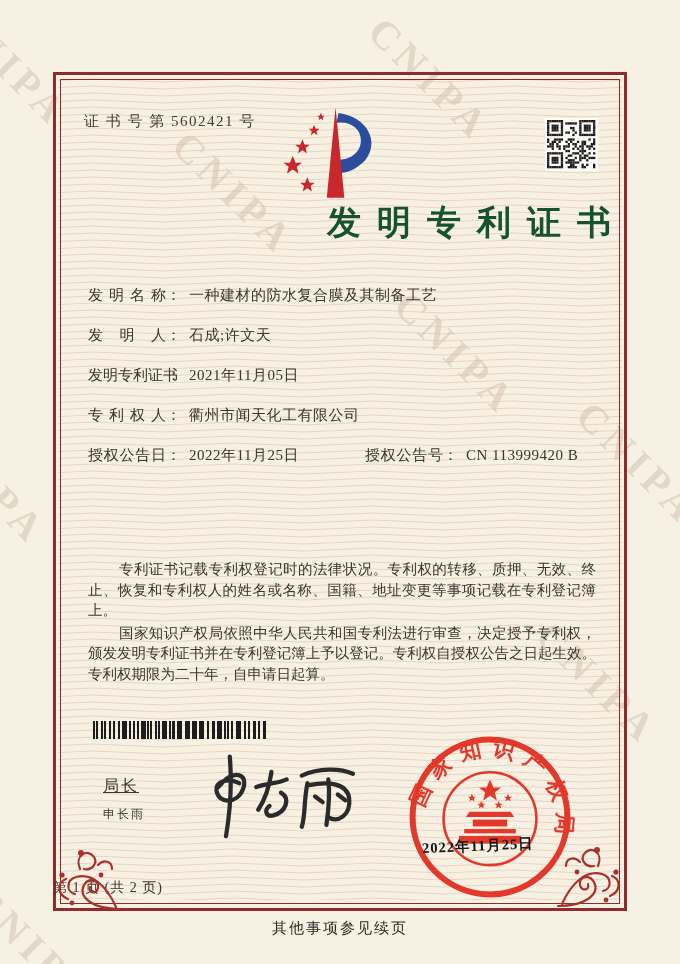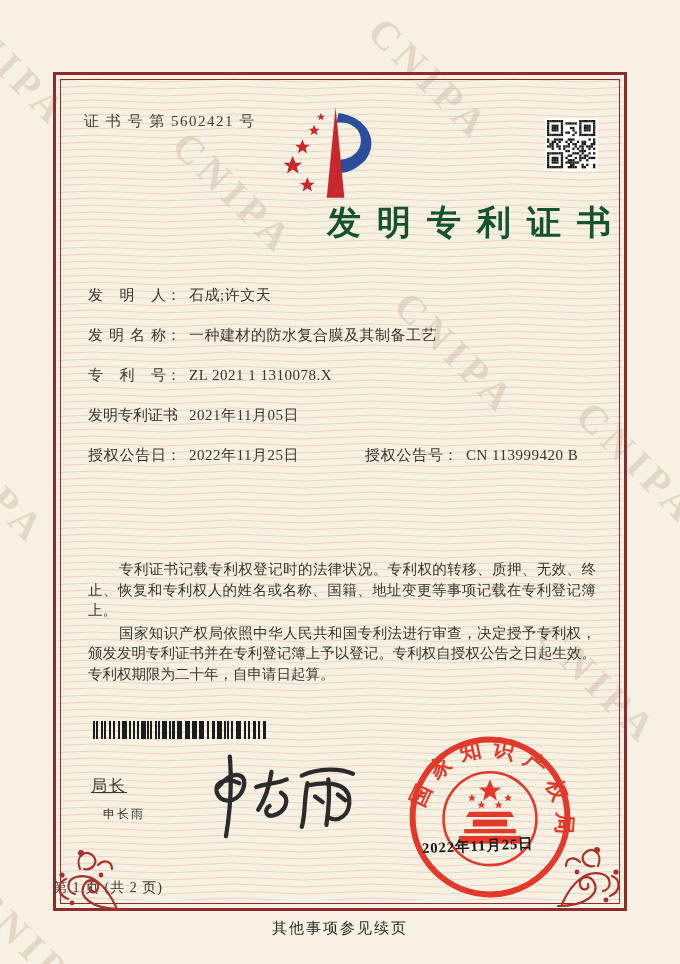--- a/index.html
+++ b/index.html
@@ -48,21 +48,21 @@
   }
   .colon{margin-right:8px;}
   .fvalue{letter-spacing:.5px;}
   .fvalue.w{display:inline-block;width:176px;}
   
   .paras{position:absolute;left:88px;top:559px;width:508px;z-index:3;
     font-size:14.5px;line-height:20.5px;text-align:justify;}
   .paras p{margin:0 0 2px 0;text-indent:31px;}
   
   .barcode{position:absolute;left:93px;top:721px;z-index:3;}
-  .signer-title{position:absolute;left:91px;top:776px;z-index:3;font-size:16px;letter-spacing:2px;text-decoration:underline;}
+  .signer-title{position:absolute;left:103px;top:776px;z-index:3;font-size:16px;letter-spacing:2px;text-decoration:underline;}
   .signer-name{position:absolute;left:103px;top:806px;z-index:3;font-size:12px;letter-spacing:2px;}
   .signature{position:absolute;left:190px;top:750px;z-index:4;}
   .seal{position:absolute;left:404px;top:731px;z-index:4;opacity:.95;}
   .seal-date{
     position:absolute;left:422px;top:836px;z-index:5;width:140px;
     font-size:14.5px;font-weight:bold;color:#161616;letter-spacing:1px;
     transform:rotate(-2.5deg);white-space:nowrap;
   }
   .page-info{
     position:absolute;left:53px;top:879px;width:574px;z-index:3;
@@ -326,30 +326,30 @@
     <rect x="15.799999999999999" y="41.099999999999994" width="2.3" height="2.3" fill="#1c1c1c"></rect>
     <rect x="15.799999999999999" y="43.4" width="2.3" height="2.3" fill="#1c1c1c"></rect>
     <rect x="15.799999999999999" y="45.699999999999996" width="2.3" height="2.3" fill="#1c1c1c"></rect>
     <rect x="15.799999999999999" y="48" width="2.3" height="2.3" fill="#1c1c1c"></rect>
   </svg>
 
 <div class="title">发明专利证书</div>
 
 <div class="fields">
   <div class="frow">
+    <span class="flabel">发明名称</span><span class="colon">：</span><span class="fvalue">一种建材的防水复合膜及其制备工艺</span>
+  </div>
+  <div class="frow">
     <span class="flabel">发明人</span><span class="colon">：</span><span class="fvalue">石成;许文天</span>
   </div>
   <div class="frow">
-    <span class="flabel">发明名称</span><span class="colon">：</span><span class="fvalue">一种建材的防水复合膜及其制备工艺</span>
+    <span class="flabel">发明专利证书</span><span class="colon">：</span><span class="fvalue">2021年11月05日</span>
   </div>
   <div class="frow">
-    <span class="flabel">专利号</span><span class="colon">：</span><span class="fvalue">ZL 2021 1 1310078.X</span>
-  </div>
-  <div class="frow">
-    <span class="flabel">发明专利证书</span><span class="colon">：</span><span class="fvalue">2021年11月05日</span>
+    <span class="flabel">专利权人</span><span class="colon">：</span><span class="fvalue">衢州市闻天化工有限公司</span>
   </div>
   <div class="frow">
     <span class="flabel">授权公告日</span><span class="colon">：</span><span class="fvalue w">2022年11月25日</span><span class="flabel">授权公告号</span><span class="colon">：</span><span class="fvalue">CN 113999420 B</span>
   </div>
 </div>
 
 <div class="paras">
   <p>专利证书记载专利权登记时的法律状况。专利权的转移、质押、无效、终止、恢复和专利权人的姓名或名称、国籍、地址变更等事项记载在专利登记簿上。</p>
   <p>国家知识产权局依照中华人民共和国专利法进行审查，决定授予专利权，颁发发明专利证书并在专利登记簿上予以登记。专利权自授权公告之日起生效。专利权期限为二十年，自申请日起算。</p>
 </div>

